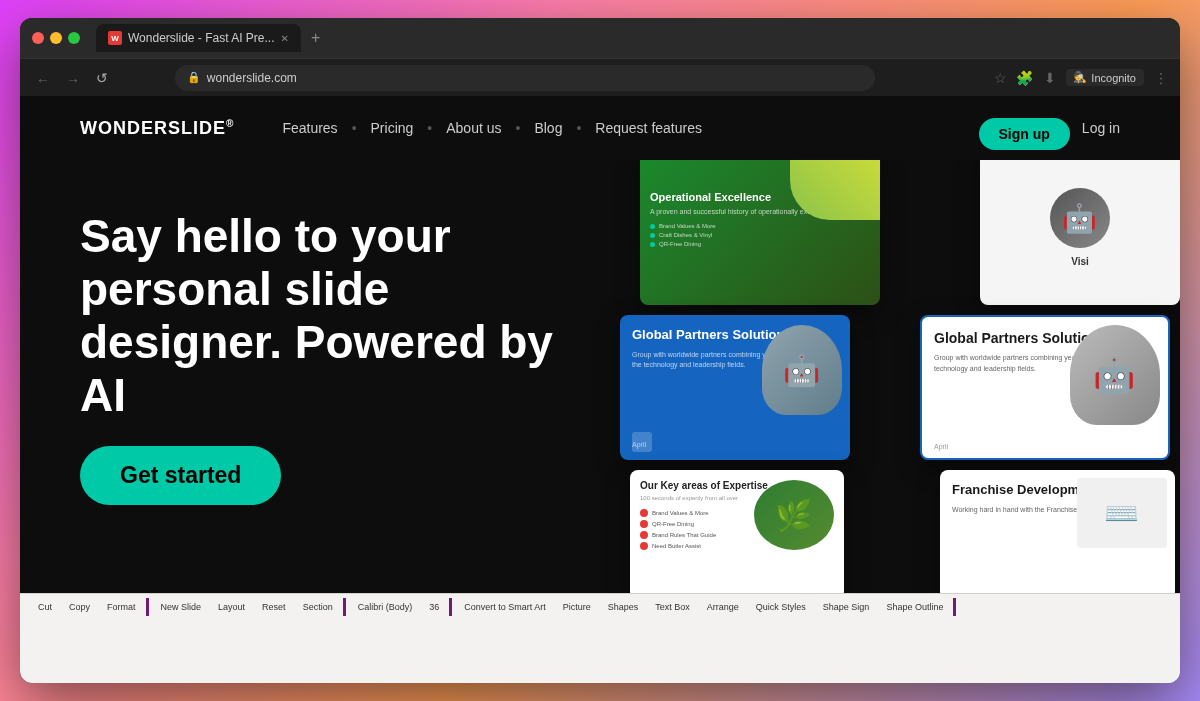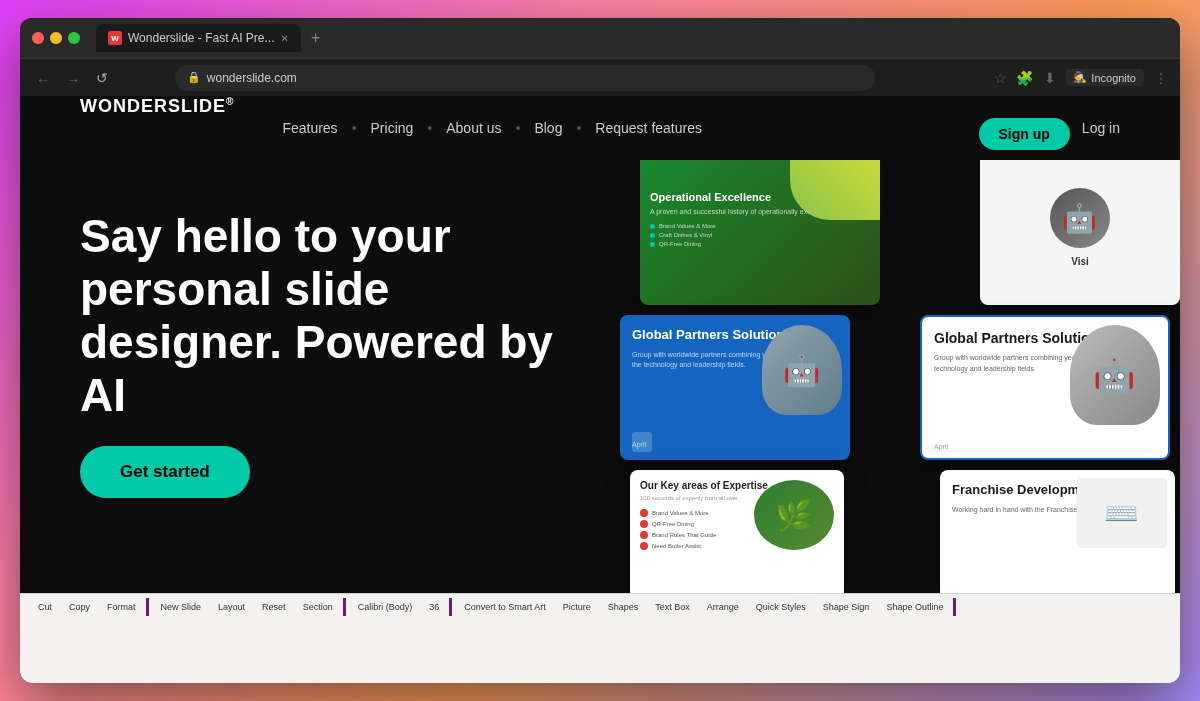--- a/index.html
+++ b/index.html
@@ -142,20 +142,21 @@
       flex: 1;
       background: #0d0d0d;
       overflow: hidden;
       position: relative;
     }
 
     
     .nav {
       height: 64px;
       display: flex;
+      align-items: center;
       padding: 0 60px;
       background: #0d0d0d;
       position: relative;
       z-index: 10;
     }
     .logo {
       color: #fff;
       font-size: 18px;
       font-weight: 700;
       letter-spacing: 1px;
@@ -224,21 +225,21 @@
     }
     .hero-subtitle {
       color: #bbb;
       font-size: 18px;
       line-height: 1.6;
       margin-bottom: 36px;
     }
     .btn-cta {
       background: #00c9a7;
       color: #000;
-      font-size: 17px;
+      font-size: 23px;
       font-weight: 600;
       padding: 16px 40px;
       border-radius: 32px;
       border: none;
       cursor: pointer;
       display: inline-block;
     }
 
     
     .slides-area {

